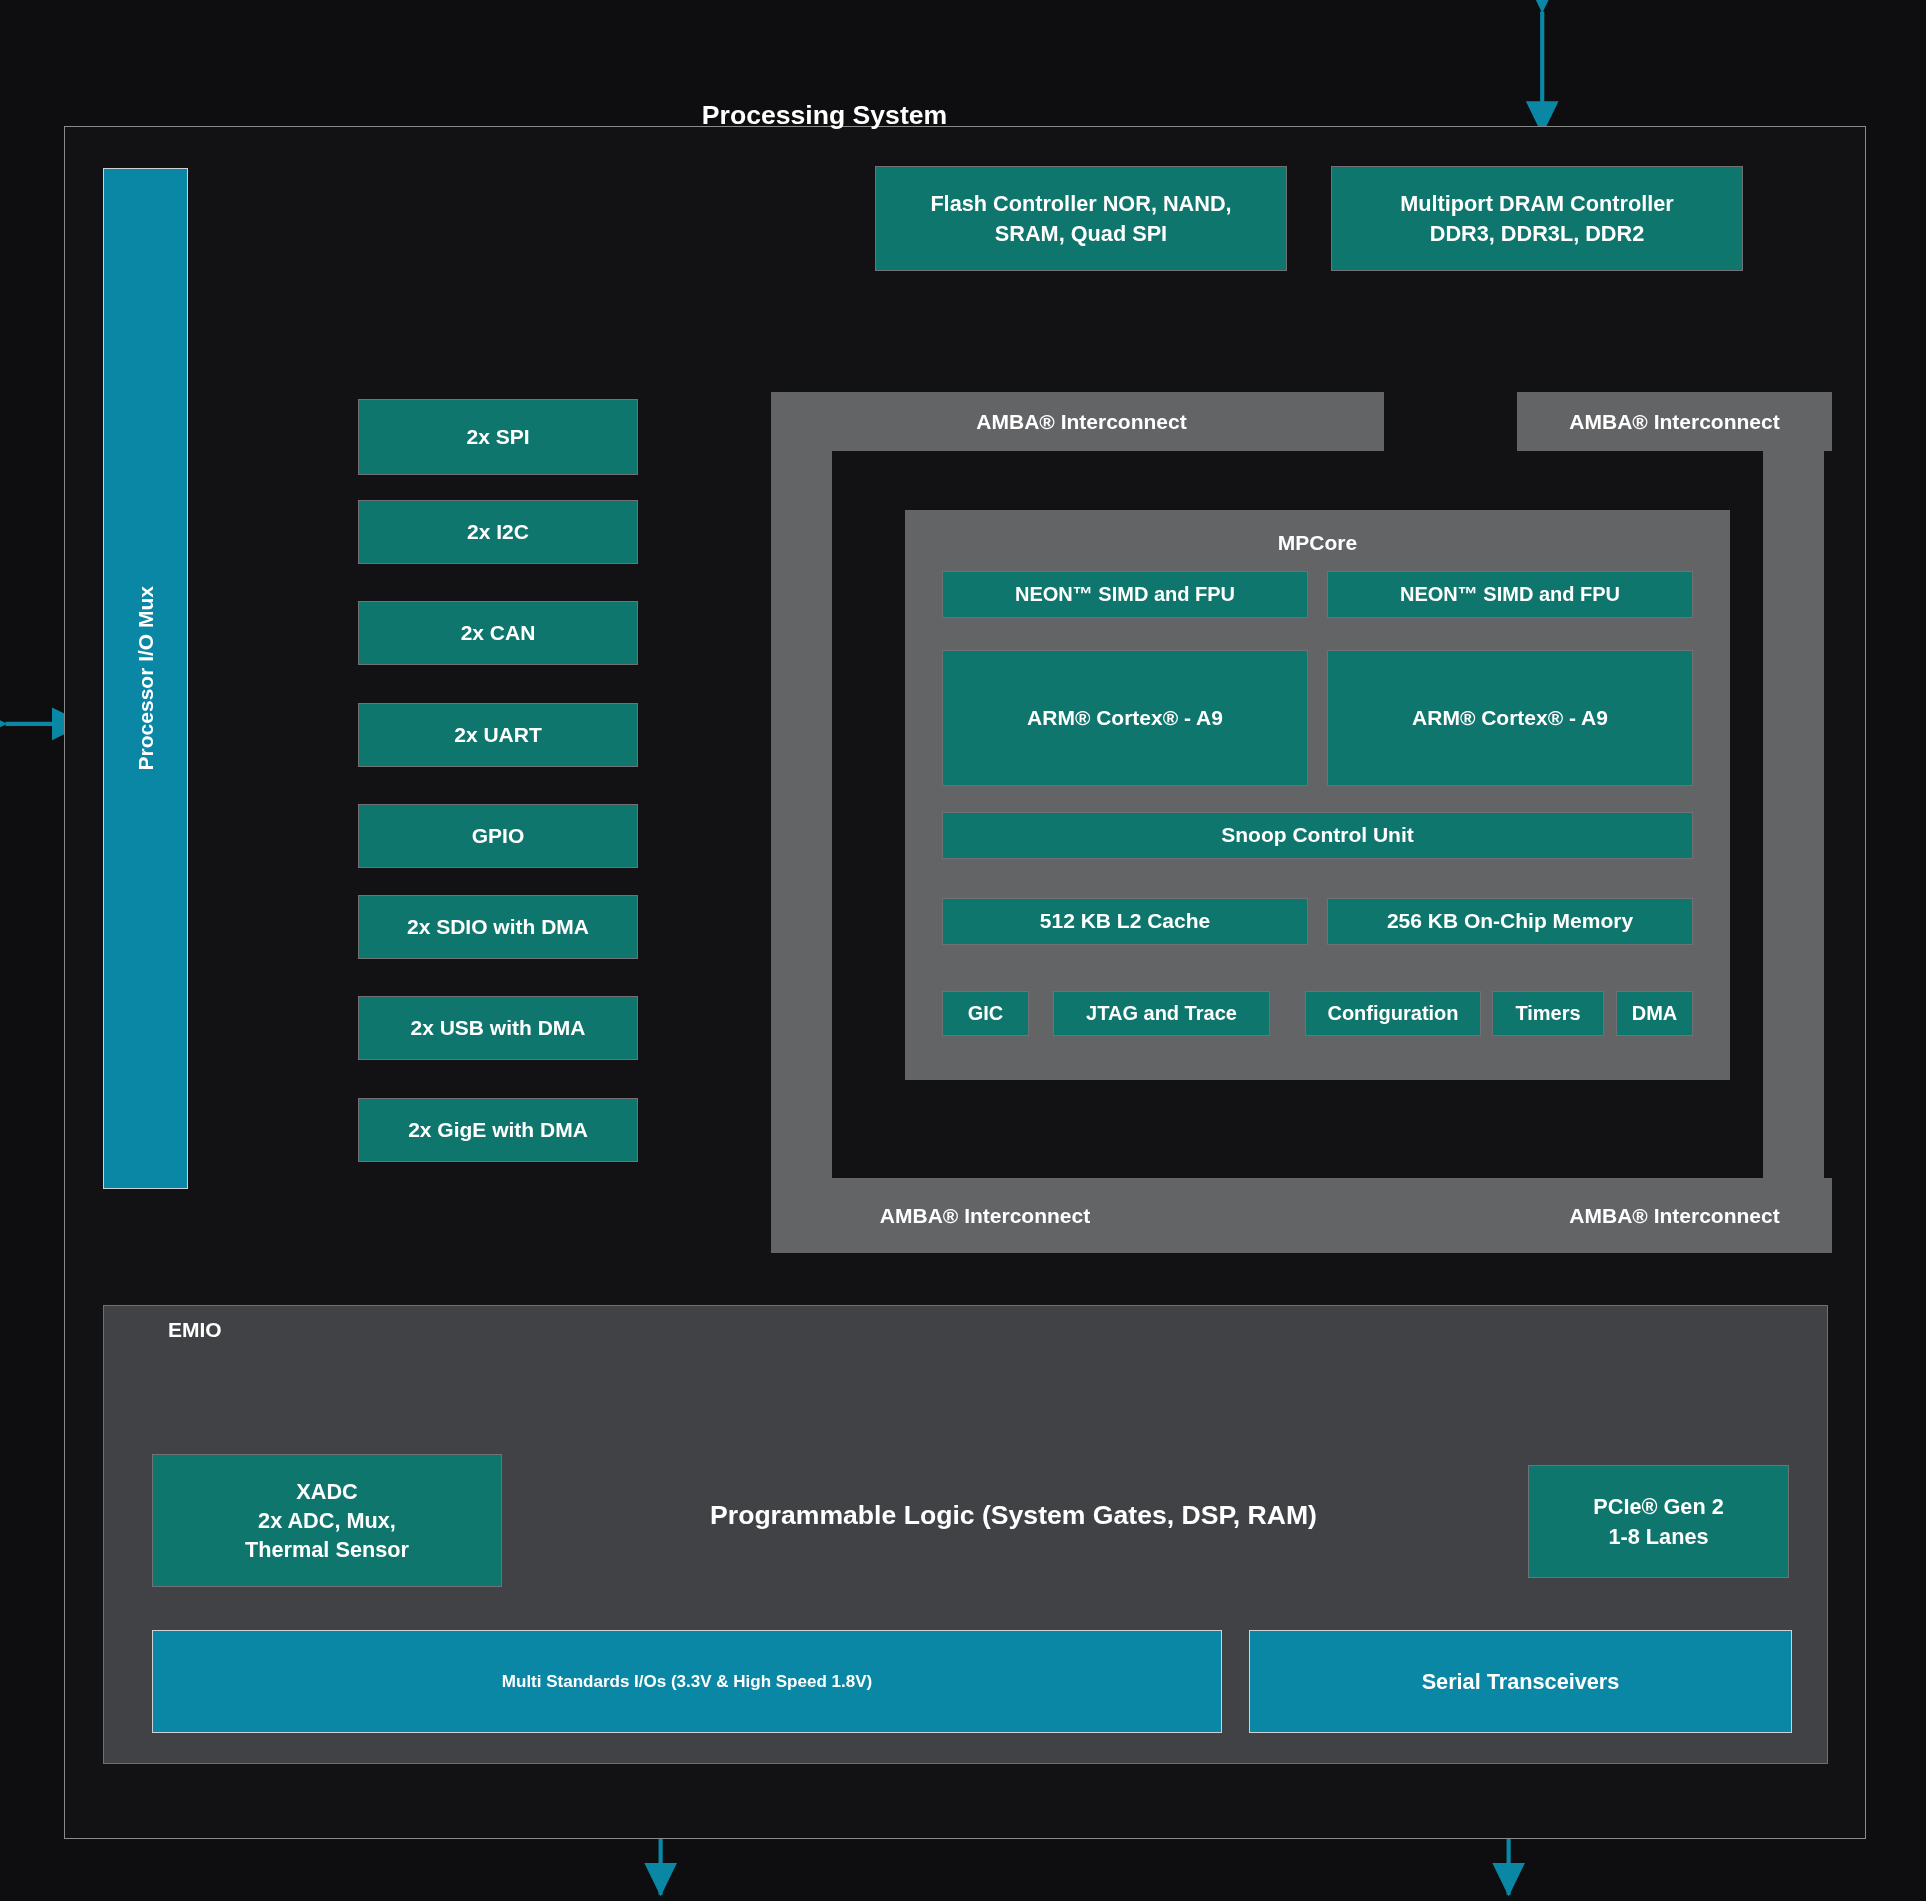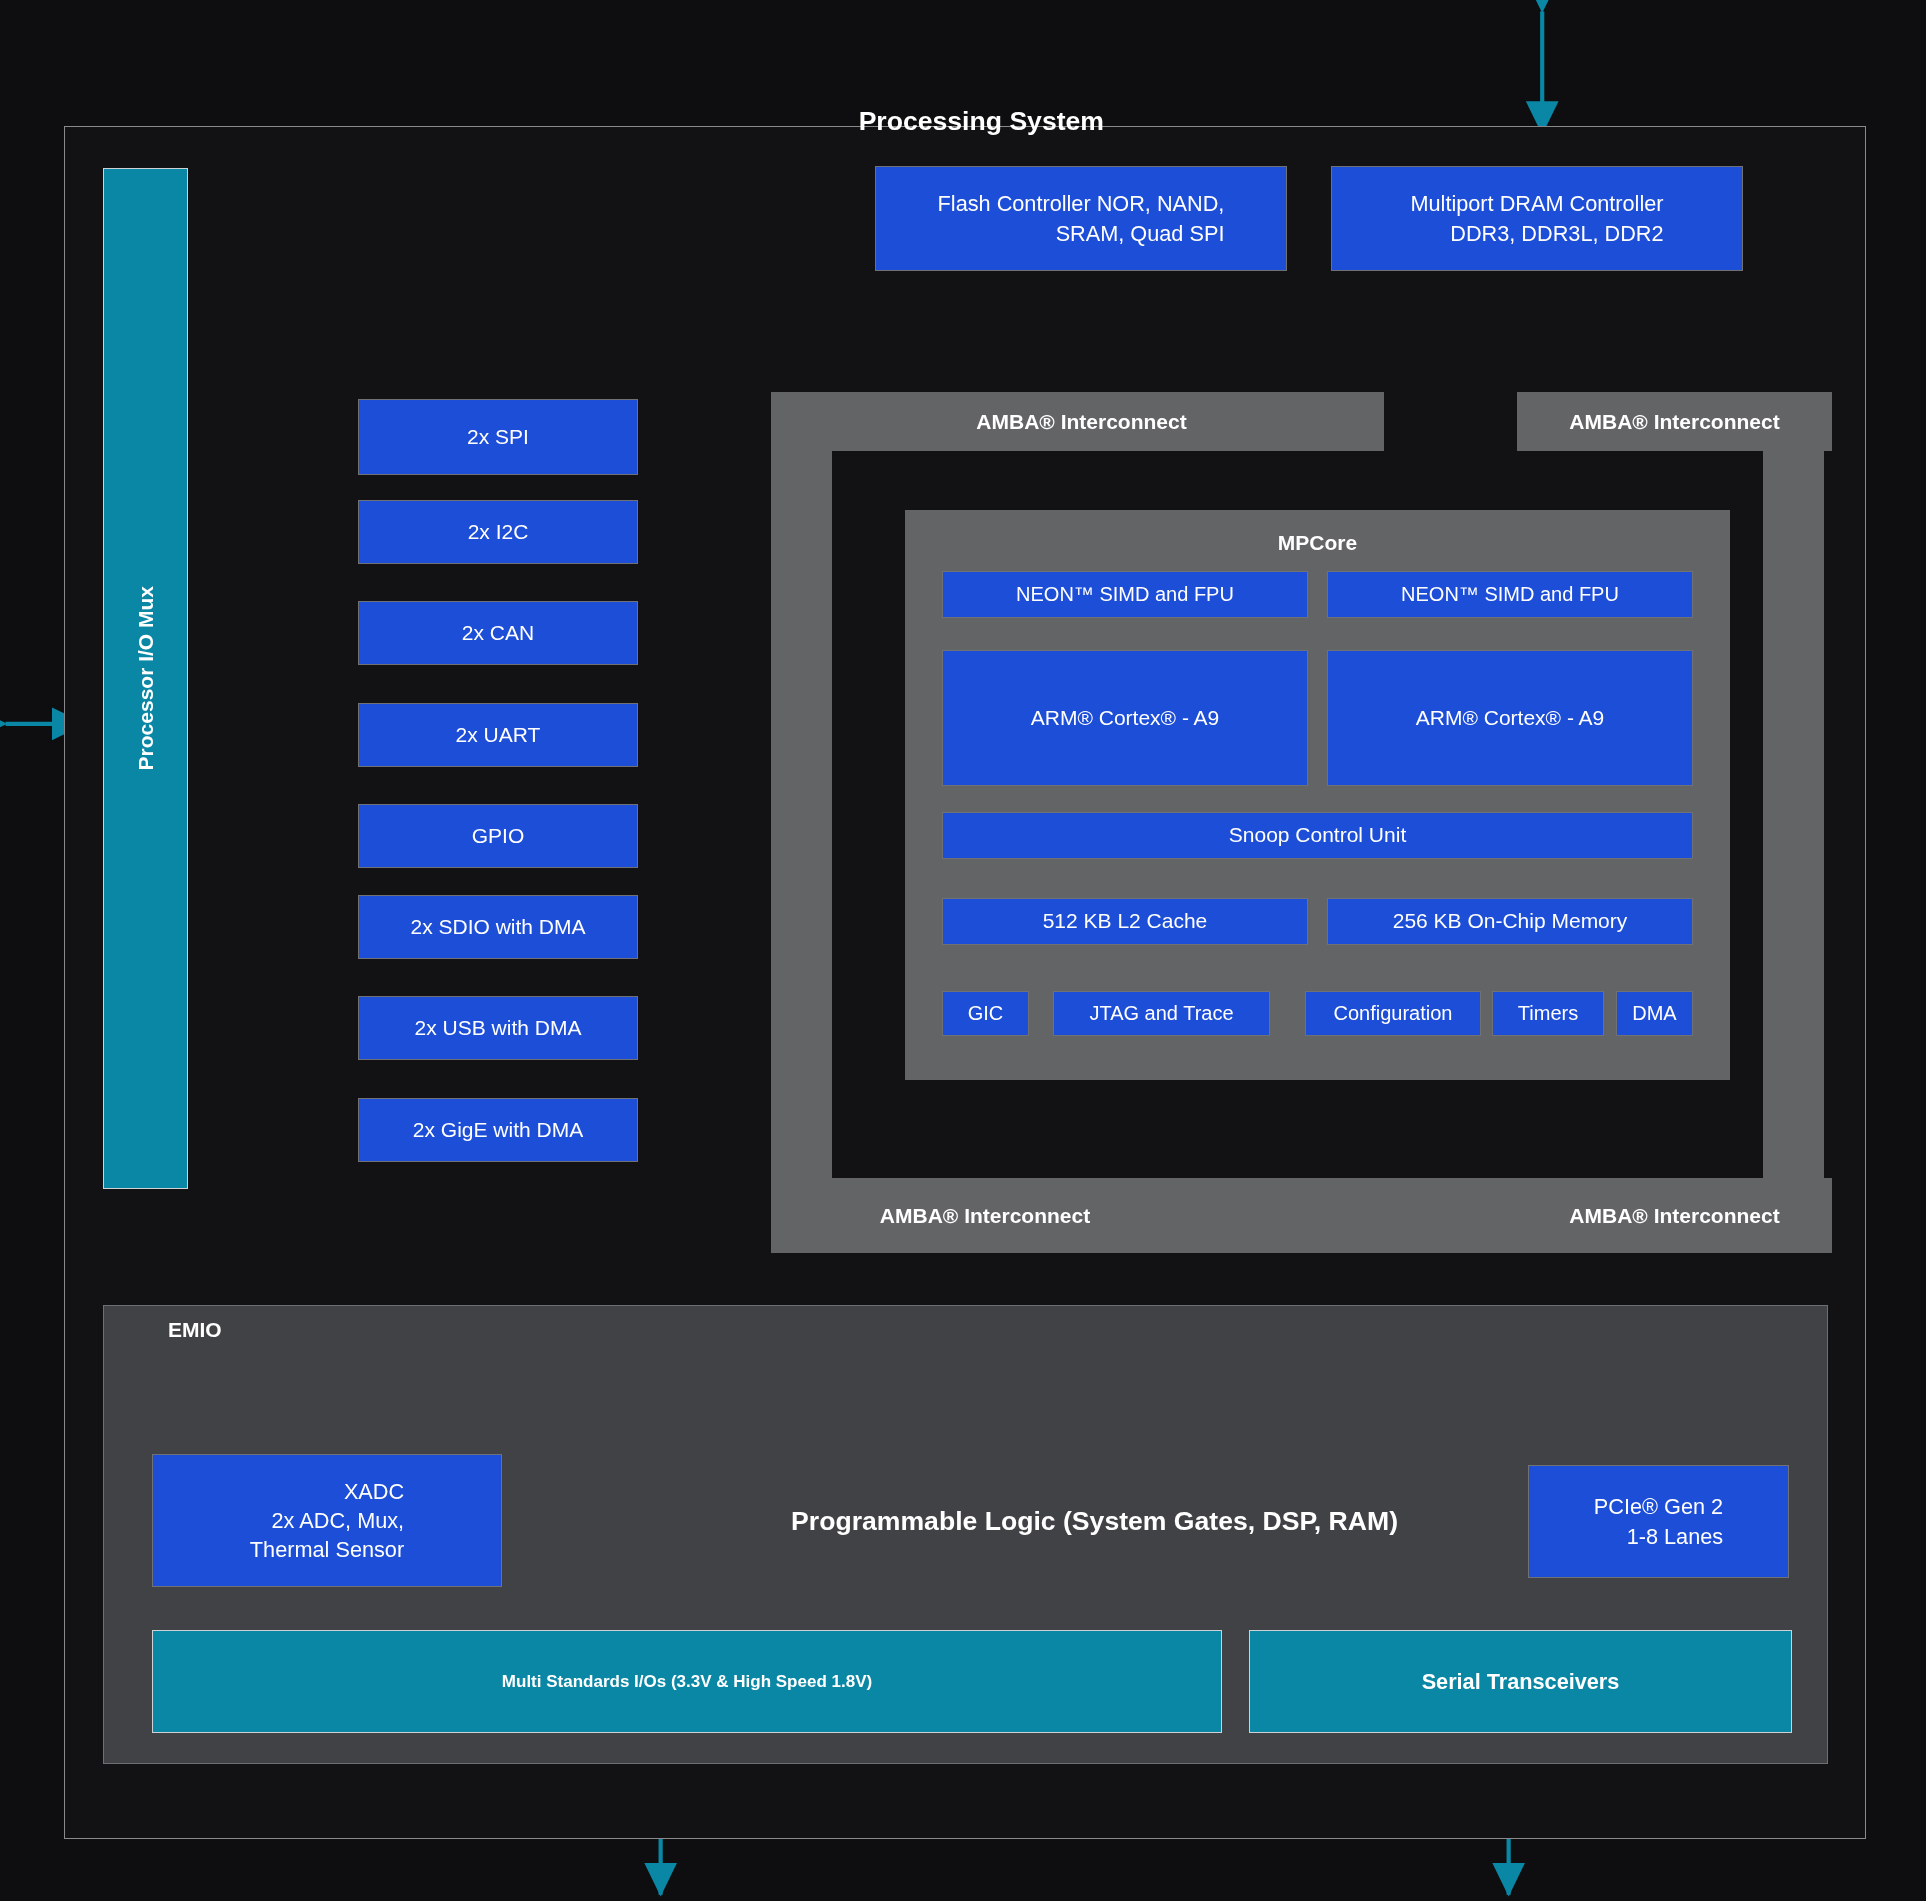--- a/index.html
+++ b/index.html
@@ -6,31 +6,31 @@
   body{font-family:"Liberation Sans", sans-serif;}
   #root{position:relative;width:1926px;height:1902px;background:#0e0e10;overflow:hidden;}
 
   .abs{position:absolute;box-sizing:border-box;}
 
   
   .ps-frame{border:1.4px solid #8a8a8a;background:#121214;}
   .pl-frame{background:#414245;border:0.7px solid #6e6f72;}
 
   
-  .dark-box{background:#1d4ed8;border:0.7px solid #6f7174;color:#ffffff;
-    display:flex;align-items:center;justify-content:center;text-align:right;
-    font-weight:normal;line-height:1.35;}
+  .dark-box{background:#0f766e;border:0.7px solid #6f7174;color:#ffffff;
+    display:flex;align-items:center;justify-content:center;text-align:center;
+    font-weight:bold;line-height:1.35;}
   .gray-box{background:#636466;color:#ffffff;display:flex;align-items:center;
     justify-content:center;text-align:center;font-weight:bold;margin-left:8px;}
   .teal-box{background:#0a87a5;border:0.7px solid #cfd2d4;color:#ffffff;
     display:flex;align-items:center;justify-content:center;text-align:center;
     font-weight:bold;}
   .gray-plain{background:#636466;}
   .label{color:#ffffff;font-weight:bold;text-align:center;line-height:1.35;}
-  .title{color:#ffffff;font-weight:bold;text-align:right;margin-top:6px;}
+  .title{color:#ffffff;font-weight:bold;text-align:center;}
 
   .vert-text{writing-mode:vertical-rl;transform:rotate(180deg);}
 
   svg.arrows{position:absolute;left:0;top:0;width:1926px;height:1902px;
     pointer-events:none;}
 </style>
 </head>
 <body>
 
 <div id="root">

